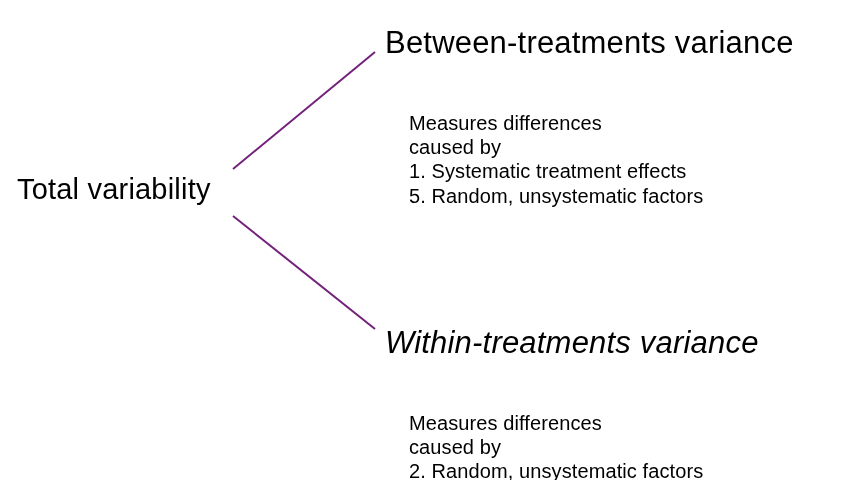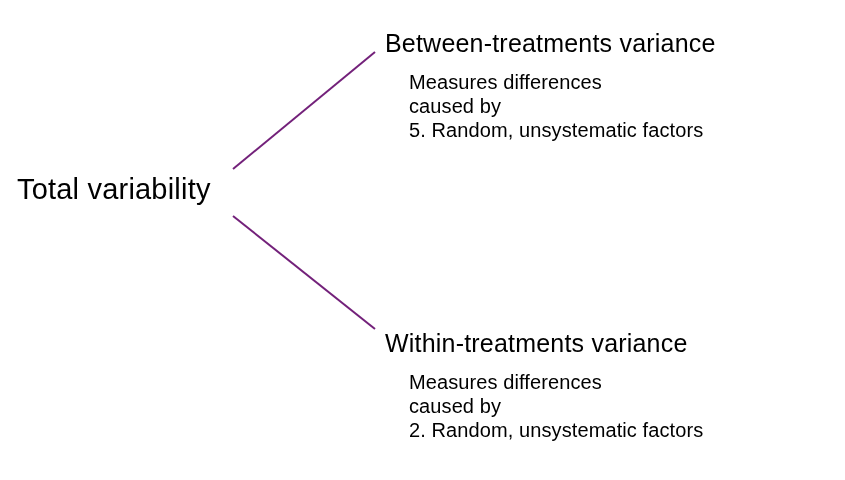--- a/index.html
+++ b/index.html
@@ -43,42 +43,44 @@
   .root-label {
     left: 17px;
     top: 172px;
     font-size: 29px;
     line-height: 34px;
     letter-spacing: 0.2px;
   }
 
   
   .branch-heading {
-    font-size: 25px;
+    font-size: 31px;
     line-height: 34px;
     letter-spacing: 0.2px;
   }
   .branch-heading.top {
     left: 385px;
     top: 26px;
   }
   .branch-heading.bottom {
     left: 385px;
     top: 326px;
+    font-style: italic;
   }
 
   
   .detail-block {
     position: absolute;
     white-space: nowrap;
     font-family: "Liberation Sans", sans-serif;
     font-size: 20px;
     line-height: 24.2px;
     letter-spacing: 0.1px;
     color: #000000;
+    margin-top: 41px;
   }
   .detail-block.top {
     left: 409px;
     top: 70px;
   }
   .detail-block.bottom {
     left: 409px;
     top: 370px;
   }
   .detail-line {
@@ -96,20 +98,21 @@
     <line id="lower-connector" x1="233" y1="216" x2="375" y2="329" stroke="#73217A" stroke-width="2" stroke-linecap="butt"></line>
   </svg>
 
   <div class="node-text root-label">Total variability</div>
 
   <div class="node-text branch-heading top">Between-treatments variance</div>
 
   <div class="detail-block top">
     <span class="detail-line">Measures differences</span>
     <span class="detail-line">caused by</span>
+    <span class="detail-line">1. Systematic treatment effects</span>
     <span class="detail-line">5. Random, unsystematic factors</span>
   </div>
 
   <div class="node-text branch-heading bottom">Within-treatments variance</div>
 
   <div class="detail-block bottom">
     <span class="detail-line">Measures differences</span>
     <span class="detail-line">caused by</span>
     <span class="detail-line">2. Random, unsystematic factors</span>
   </div>

